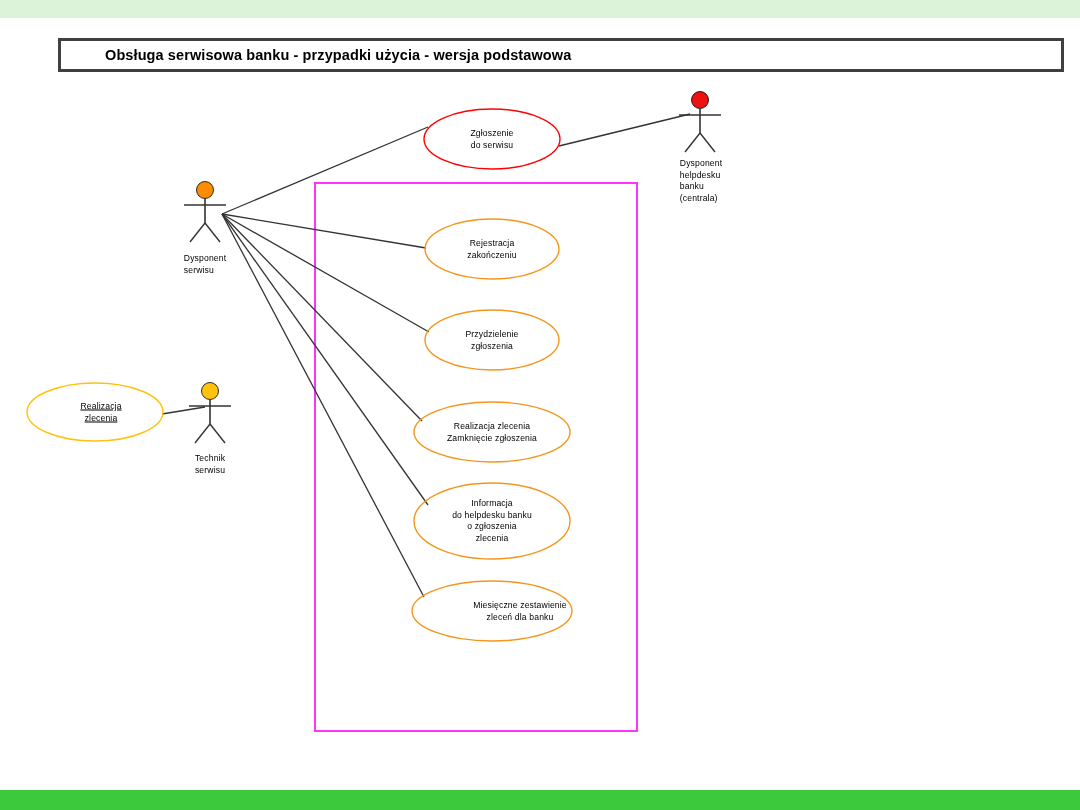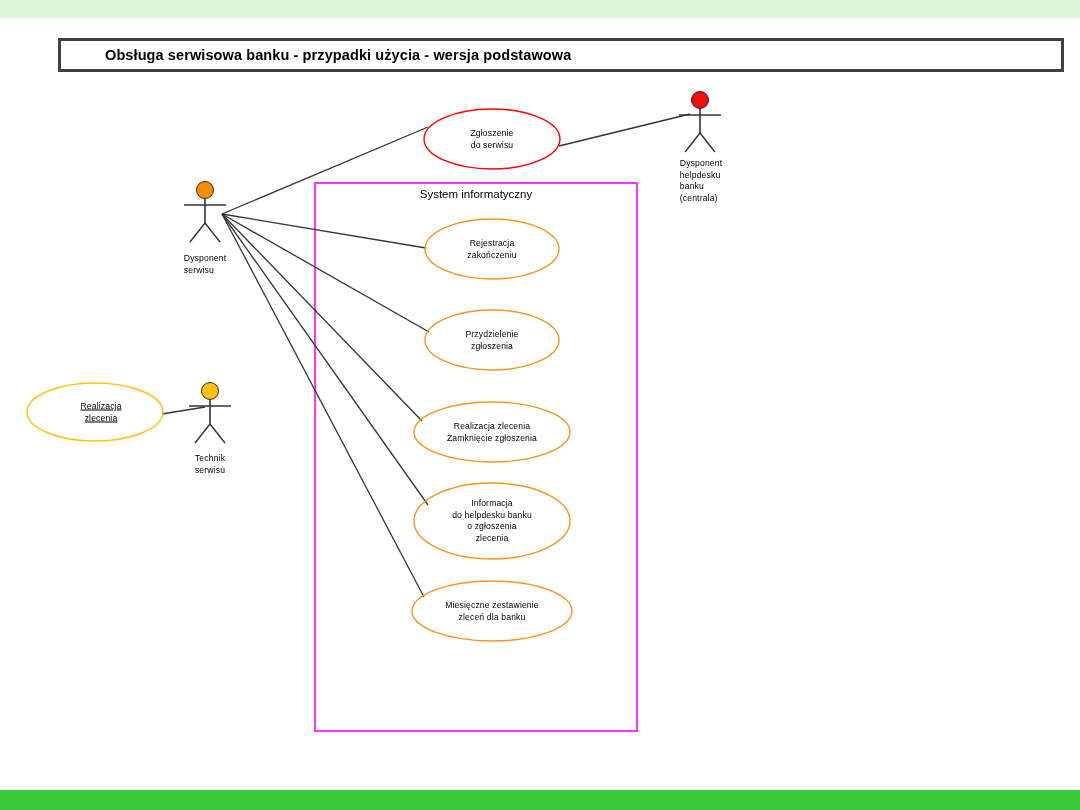--- a/index.html
+++ b/index.html
@@ -116,21 +116,20 @@
 <div id="page">
 
   <div class="band-top"></div>
   <div class="band-bottom"></div>
 
   <div class="title-box">
     <span class="title-text">Obsługa serwisowa banku - przypadki użycia - wersja podstawowa</span>
   </div>
 
   <div class="boundary-box"></div>
-  <div class="boundary-label">System informatyczny</div>
 
   <svg class="diagram" viewBox="0 0 1080 810">
     <g id="association-layer">
         <line x1="222" y1="214" x2="428" y2="127" stroke="#333333" stroke-width="1.3"></line>
         <line x1="222" y1="214" x2="426" y2="248" stroke="#333333" stroke-width="1.3"></line>
         <line x1="222" y1="214" x2="429" y2="332" stroke="#333333" stroke-width="1.3"></line>
         <line x1="222" y1="214" x2="422" y2="421" stroke="#333333" stroke-width="1.3"></line>
         <line x1="222" y1="214" x2="428" y2="505" stroke="#333333" stroke-width="1.3"></line>
         <line x1="222" y1="214" x2="424" y2="597" stroke="#333333" stroke-width="1.3"></line>
         <line x1="559" y1="146" x2="690" y2="114" stroke="#333333" stroke-width="1.3"></line>
@@ -178,21 +177,21 @@
       <div class="uc-label" style="left: 492px; top: 249px;">Rejestracja
 zakończeniu</div>
       <div class="uc-label" style="left: 492px; top: 340px; text-align: center;">Przydzielenie
 zgłoszenia</div>
       <div class="uc-label" style="left: 492px; top: 432px;">Realizacja zlecenia
 Zamknięcie zgłoszenia</div>
       <div class="uc-label" style="left: 492px; top: 521px;">Informacja
 do helpdesku banku
 o zgłoszenia
 zlecenia</div>
-      <div class="uc-label" style="left: 492px; top: 611px;">Miesięczne zestawienie
+      <div class="uc-label" style="left: 520px; top: 611px;">Miesięczne zestawienie
 zleceń dla banku</div>
       <div class="actor-label" style="left: 205px; top: 253px;">Dysponent
 serwisu</div>
       <div class="actor-label" style="left: 701px; top: 158px;">Dysponent
 helpdesku
 banku
 (centrala)</div>
       <div class="actor-label" style="left: 210px; top: 453px;">Technik
 serwisu</div>
     </div>

